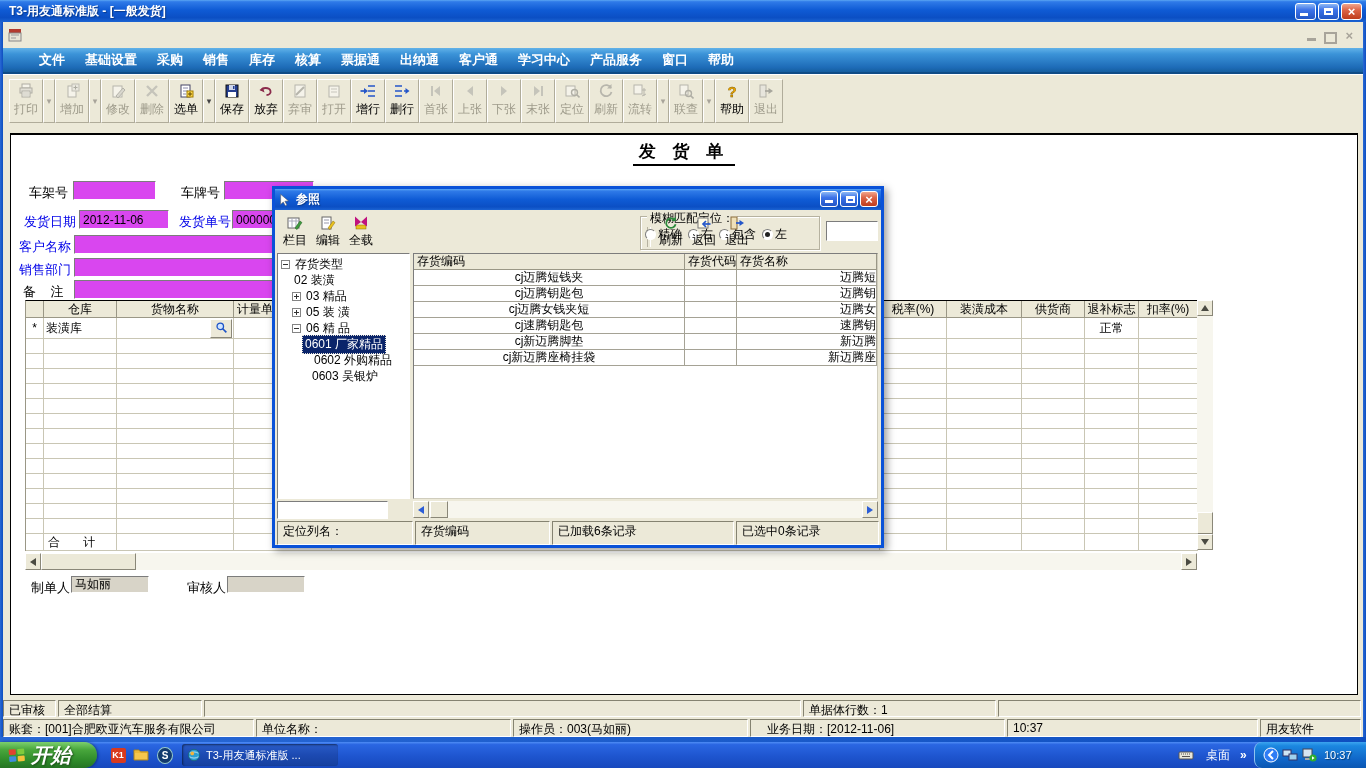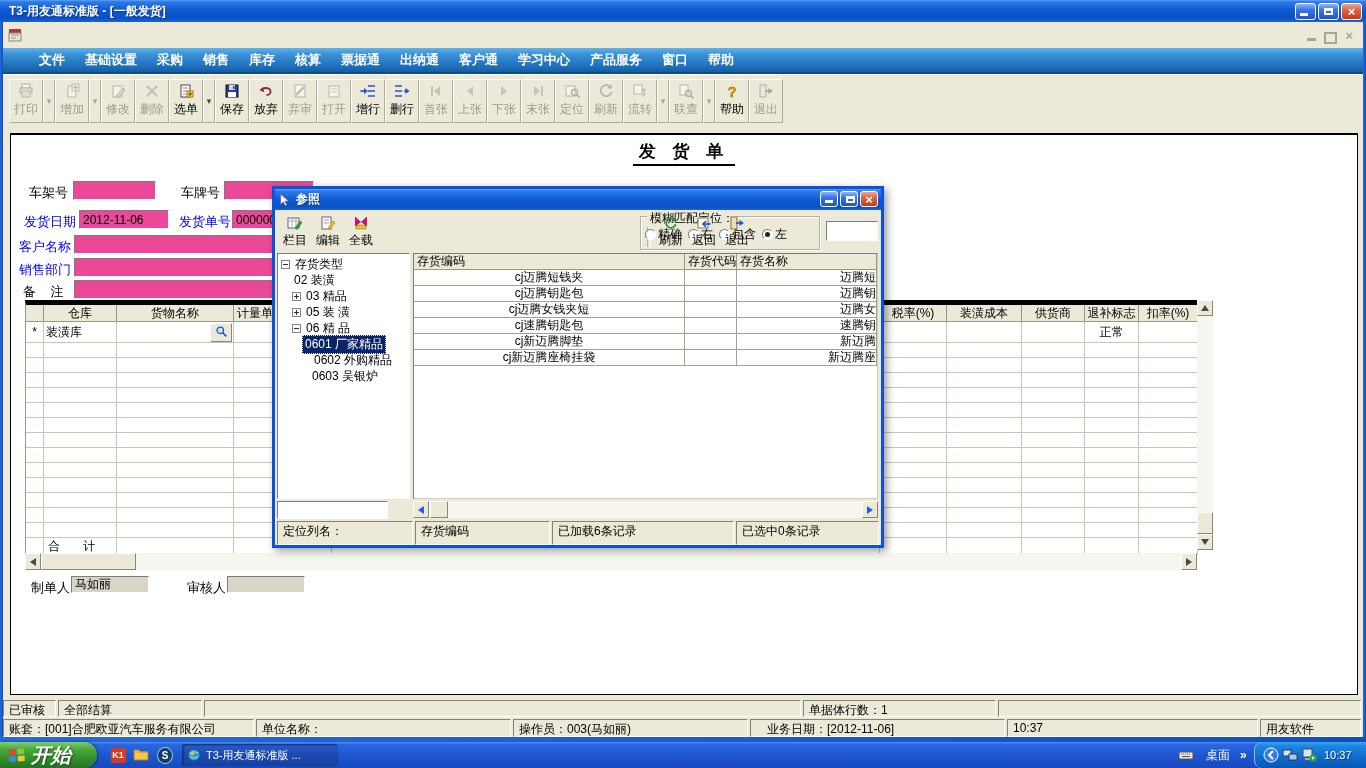--- a/index.html
+++ b/index.html
@@ -49,25 +49,25 @@
 
   
   #form-frame{left:10px;top:133px;width:1348px;height:562px;background:#fff;
     border:1px solid #000;border-top:2px solid #000;box-sizing:border-box;}
   .f-title-wrap{position:absolute;left:0;top:5px;width:100%;text-align:center;}
   .f-title{display:inline-block;font-size:17px;font-weight:bold;letter-spacing:6px;
     border-bottom:2px solid #000;padding:0 6px 1px 6px;}
   .flabel{position:absolute;font-size:13px;white-space:pre;}
   .flabel.blue{color:#0000e8;}
   .finput{position:absolute;height:19px;border:1px solid;border-color:#7c7c7c #fff #fff #7c7c7c;
-    background:#ec4899;font-size:12px;font-family:inherit;padding:1px 3px;box-sizing:border-box;outline:none;}
+    background:#d946ef;font-size:12px;font-family:inherit;padding:1px 3px;box-sizing:border-box;outline:none;}
   .finput.gray{background:#d8d4c8;height:17px;}
 
   
-  #grid{position:absolute;left:14px;top:165px;width:1172px;background:#fff;border-top:5px solid #000000;border-left:1px solid #9a9786;}
+  #grid{position:absolute;left:14px;top:165px;width:1172px;background:#fff;border-top:1px solid #000000;border-left:1px solid #9a9786;}
   .grow{display:grid;grid-template-columns:18px 73px 117px 98px 548px 67px 75px 63px 54px 59px;}
   .gh{background:#ece9d8;border-right:1px solid #9a9786;border-bottom:1px solid #9a9786;
     font-size:12px;display:flex;align-items:center;justify-content:center;overflow:hidden;white-space:nowrap;}
   .gh.left{justify-content:flex-start;padding-left:3px;}
   .gc{border-right:1px solid #c9c6b4;border-bottom:1px solid #c9c6b4;font-size:12px;
     display:flex;align-items:center;overflow:hidden;white-space:nowrap;padding:0 2px;box-sizing:border-box;position:relative;}
   .gc.center{justify-content:center;}
   .ghead{height:17px;}.grow1{height:21px;}.growe{height:15px;}.growt{height:17px;}
   .cellbtn{position:absolute;right:1px;top:1px;width:20px;height:17px;background:#ece9d8;
     border:1px solid;border-color:#fff #8a8778 #8a8778 #fff;display:flex;align-items:center;justify-content:center;}

